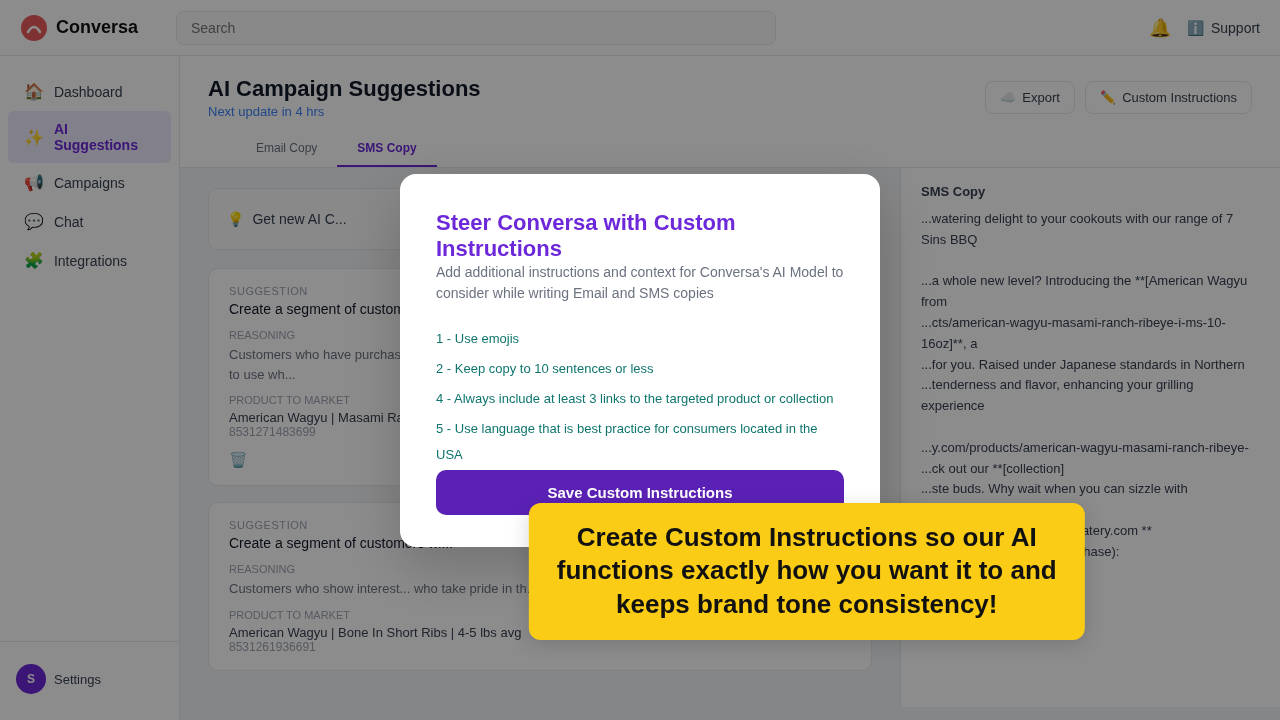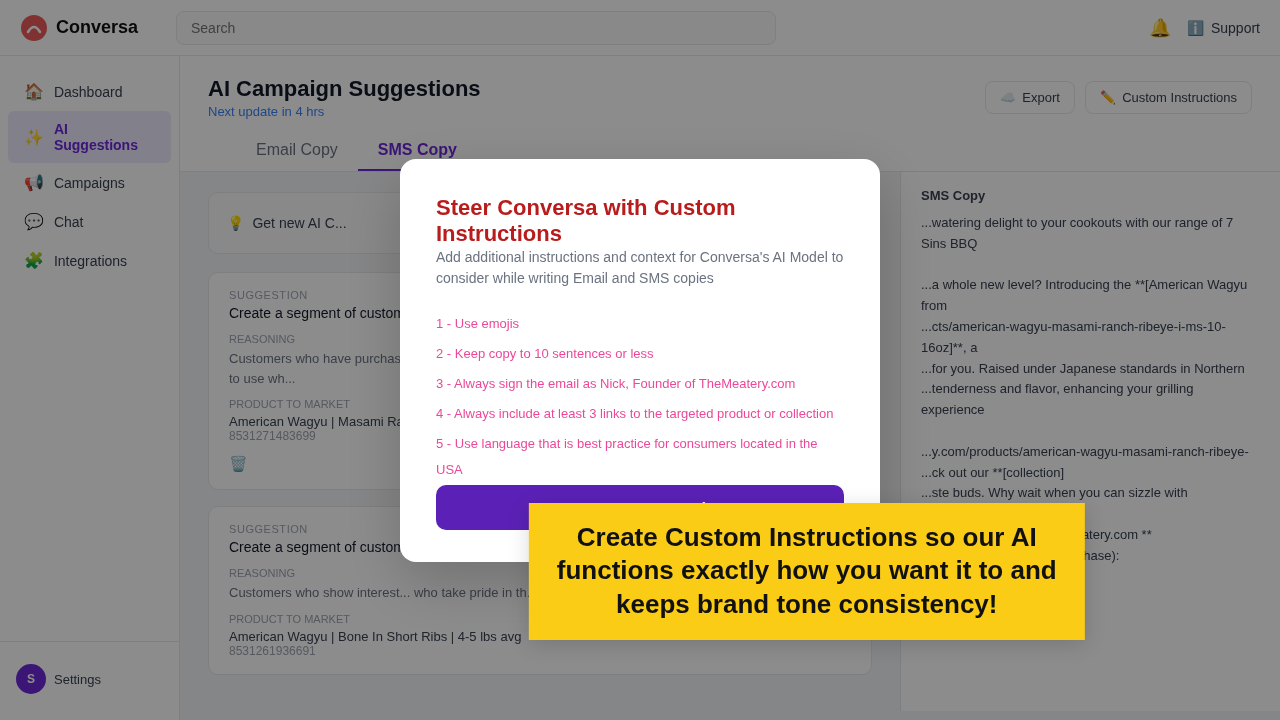--- a/index.html
+++ b/index.html
@@ -184,21 +184,21 @@
       cursor: pointer;
     }
 
     .tabs-bar {
       display: flex;
       gap: 0;
       padding: 0 28px;
     }
     .tab {
       padding: 10px 20px;
-      font-size: 16px;
+      font-size: 12px;
       color: #6b7280;
       cursor: pointer;
       border-bottom: 2px solid transparent;
     }
     .tab.active {
       color: #6d28d9;
       border-bottom: 2px solid #6d28d9;
       font-weight: 600;
     }
 
@@ -294,32 +294,32 @@
       border-radius: 16px;
       width: 480px;
       padding: 36px 36px 32px;
       position: relative;
       z-index: 101;
       box-shadow: 0 20px 60px rgba(0,0,0,0.2);
     }
     .modal-title {
       font-size: 22px;
       font-weight: 700;
-      color: #b91c1c;
+      color: #6d28d9;
       margin-bottom: 0;
     }
     .modal-subtitle {
       font-size: 14px;
       color: #6b7280;
       margin-bottom: 20px;
       line-height: 1.5;
     }
     .modal-instructions-list {
       font-size: 13px;
-      color: #ec4899;
+      color: #0f766e;
       line-height: 2;
       min-height: 120px;
     }
     .modal-instructions-list div {
       padding: 2px 0;
     }
     .btn-save-modal {
       width: 100%;
       padding: 14px;
       background: #5b21b6;
@@ -332,21 +332,21 @@
       text-align: center;
     }
 
     
     .yellow-tooltip {
       position: fixed;
       bottom: 80px;
       left: 50%;
       transform: translateX(-20%);
       background: #facc15;
-      border-radius: 0;
+      border-radius: 12px;
       padding: 18px 28px;
       font-size: 26px;
       font-weight: 800;
       color: #111;
       line-height: 1.3;
       max-width: 560px;
       text-align: center;
       z-index: 200;
       box-shadow: 0 4px 20px rgba(0,0,0,0.15);
     }
@@ -520,21 +520,20 @@
   </div>
 </div>
 
 <div class="overlay">
   <div class="modal">
     <div class="modal-title">Steer Conversa with Custom Instructions</div>
     <div class="modal-subtitle">Add additional instructions and context for Conversa's AI Model to consider while writing Email and SMS copies</div>
     <div class="modal-instructions-list">
       <div>1 - Use emojis</div>
       <div>2 - Keep copy to 10 sentences or less</div>
-      <div>3 - Always sign the email as Nick, Founder of TheMeatery.com</div>
       <div>4 - Always include at least 3 links to the targeted product or collection</div>
       <div>5 - Use language that is best practice for consumers located in the USA</div>
     </div>
     <button class="btn-save-modal">Save Custom Instructions</button>
   </div>
 </div>
 
 <div class="yellow-tooltip">
   <span>Create Custom Instructions so our AI</span><br>
   <span>functions exactly how you want it to and</span><br>

